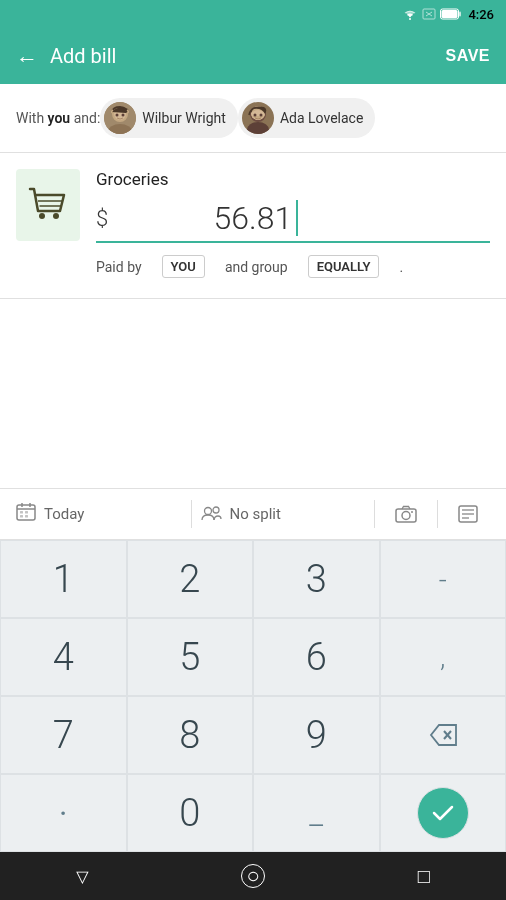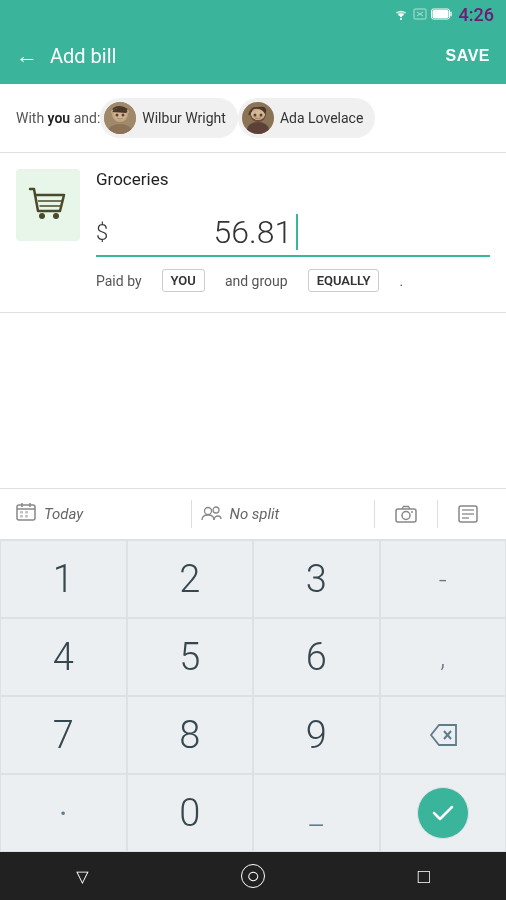--- a/index.html
+++ b/index.html
@@ -17,22 +17,22 @@
       width: 100%;
       height: 28px;
       background: #3ab49a;
       display: flex;
       align-items: center;
       justify-content: flex-end;
       padding: 0 12px;
       gap: 6px;
     }
     .status-bar-time {
-      color: #701a75;
-      font-size: 18px;
+      color: #000000;
+      font-size: 13px;
       font-weight: 500;
     }
     .status-icons {
       display: flex;
       align-items: center;
       gap: 4px;
     }
 
     
     .app-bar {
@@ -137,21 +137,21 @@
       align-items: center;
       justify-content: center;
       flex-shrink: 0;
     }
     .bill-details {
       flex: 1;
     }
     .bill-category {
       font-size: 17px;
       color: #222;
-      margin-bottom: 24px;
+      margin-bottom: 10px;
     }
     .bill-amount-row {
       display: flex;
       align-items: center;
       gap: 4px;
       border-bottom: 2px solid #3ab49a;
       padding-bottom: 4px;
       margin-bottom: 12px;
     }
     .currency-symbol {
@@ -200,21 +200,20 @@
 
     
     .bottom-bar {
       background: white;
       border-top: 1px solid #e0e0e0;
       border-bottom: 1px solid #e0e0e0;
       height: 52px;
       display: flex;
       align-items: center;
       padding: 14px 16px;
-      font-style: italic;
     }
     .bottom-bar-item {
       display: flex;
       align-items: center;
       gap: 8px;
       flex: 1;
       cursor: pointer;
     }
     .bottom-bar-icon {
       color: #888;

